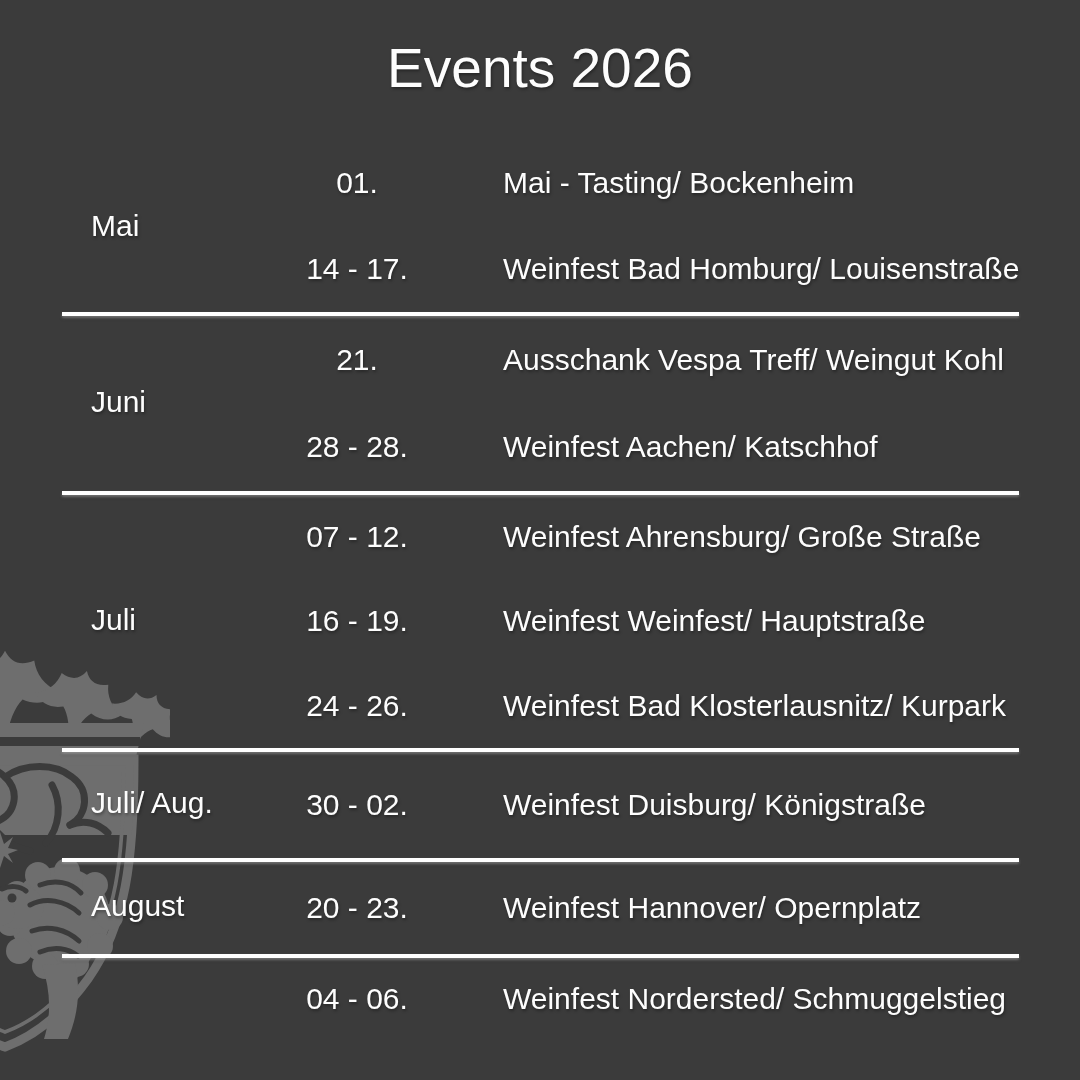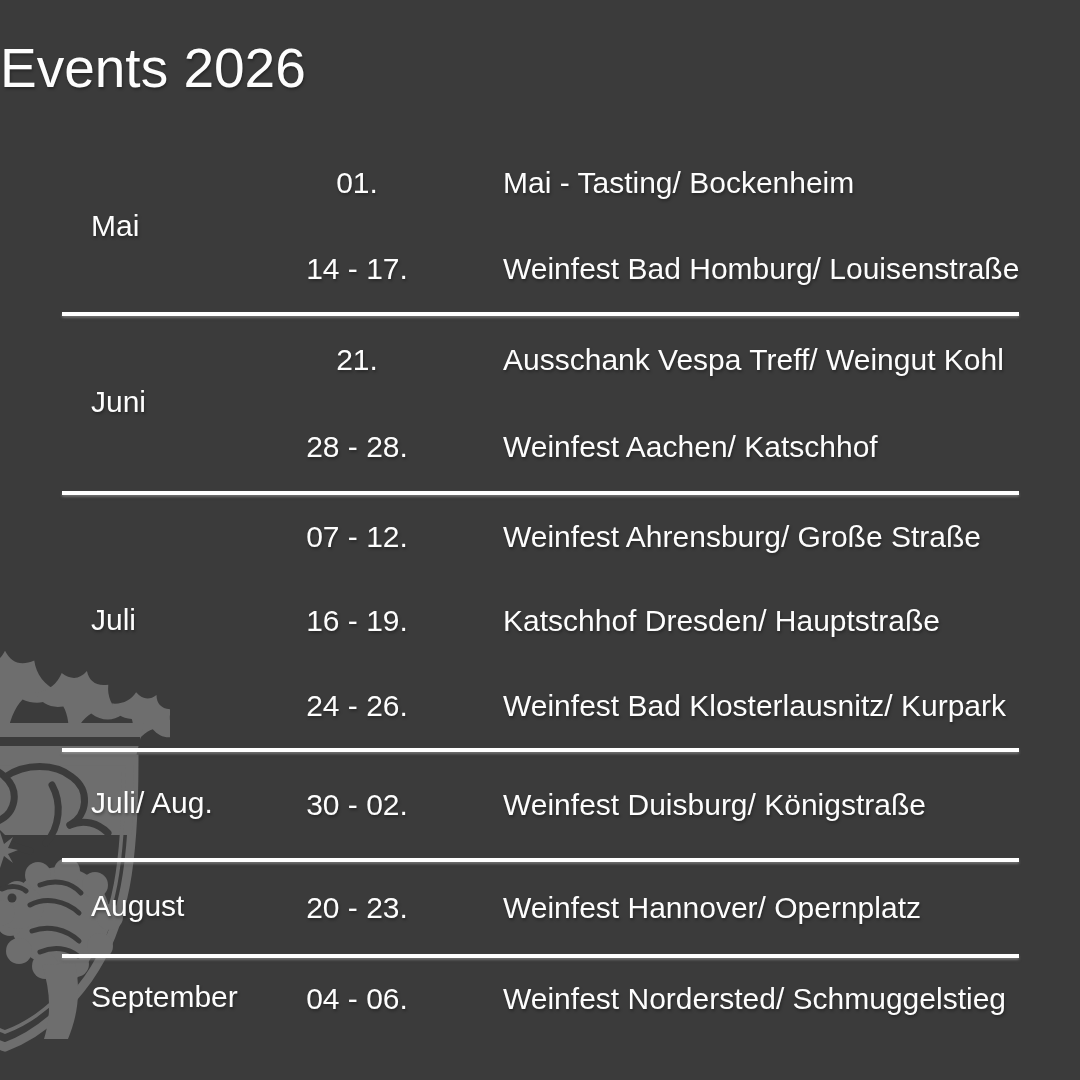--- a/index.html
+++ b/index.html
@@ -13,20 +13,21 @@
   body{
     position:relative;
     background:var(--background);
     font-family:"Liberation Sans","DejaVu Sans",sans-serif;
     color:var(--text);
     overflow:hidden;
   }
   .title{
     position:absolute;
     top:36px;left:0;width:1080px;
+    text-align:center;
     font-size:55px;
     font-weight:400;
     letter-spacing:0px;
     color:var(--text);
     text-shadow:1px 2px 3px rgba(0,0,0,0.35);
   }
   .crest{
     position:absolute;
     left:-160px;top:645px;
     width:330px;height:430px;
@@ -184,21 +185,21 @@
 
   <div class="section s2">
     <div class="divider"></div>
     <div class="month">Juli</div>
     <div class="row">
       <div class="date">07 - 12.</div>
       <div class="event">Weinfest Ahrensburg/ Große Straße</div>
     </div>
     <div class="row">
       <div class="date">16 - 19.</div>
-      <div class="event">Katschhof Dresden/ Hauptstraße</div>
+      <div class="event">Weinfest Weinfest/ Hauptstraße</div>
     </div>
     <div class="row">
       <div class="date">24 - 26.</div>
       <div class="event">Weinfest Bad Klosterlausnitz/ Kurpark</div>
     </div>
   </div>
 
   <div class="section s3">
     <div class="divider"></div>
     <div class="month">Juli/ Aug.</div>
@@ -212,20 +213,19 @@
     <div class="divider"></div>
     <div class="month">August</div>
     <div class="row">
       <div class="date">20 - 23.</div>
       <div class="event">Weinfest Hannover/ Opernplatz</div>
     </div>
   </div>
 
   <div class="section s5">
     <div class="divider"></div>
-    <div class="month">September</div>
     <div class="row">
       <div class="date">04 - 06.</div>
       <div class="event">Weinfest Nordersted/ Schmuggelstieg</div>
     </div>
   </div>
 
 </div>
 
 </body></html>

